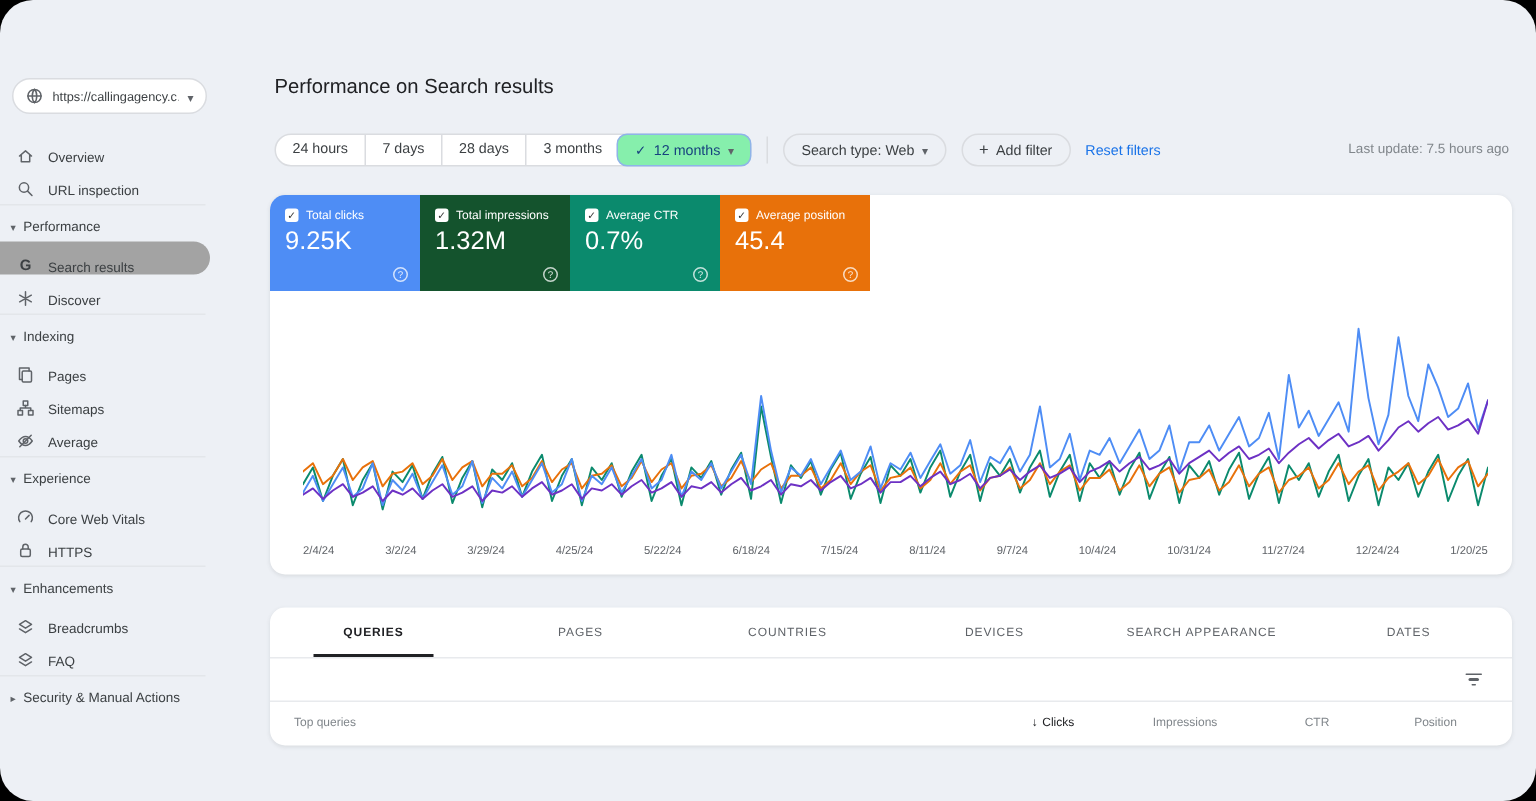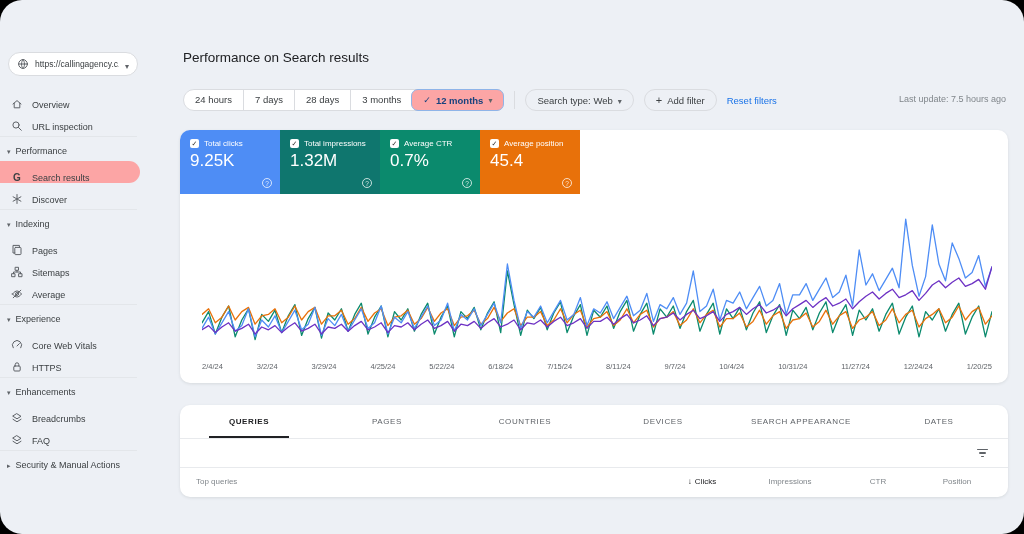--- a/index.html
+++ b/index.html
@@ -6,36 +6,36 @@
   html,body { width:1024px; height:534px; background:#000; font-family:"Liberation Sans","DejaVu Sans",sans-serif; }
   .frame { position:absolute; left:0; top:0; width:1024px; height:534px; background:#edf0f5; border-radius:22px; overflow:hidden; }
 
   
   .sidebar { position:absolute; left:0; top:0; width:170px; height:534px; }
   .prop-pill { position:absolute; left:8px; top:52px; width:130px; height:24px; background:#fff; border:1px solid #dadce0; border-radius:13px; display:flex; align-items:center; gap:6px; padding:0 8px; cursor:pointer; }
   .prop-pill .plabel { font-size:8.5px; color:#3c4043; white-space:nowrap; overflow:hidden; flex:1; }
   .caret-down::before { content:"▾"; font-size:8px; color:#5f6368; }
   .nav { position:absolute; left:0; top:88px; width:170px; }
   .nav-item { height:22px; display:flex; align-items:flex-end; gap:9px; padding-left:11px; font-size:9px; color:#3c4043; width:140px; cursor:pointer; }
-  .nav-item.selected { background:#fca5a5; border-radius:0 14px 14px 0; }
+  .nav-item.selected { background:#a3a3a3; border-radius:0 14px 14px 0; }
   .nav-header { height:20px; display:flex; align-items:center; gap:5px; padding-left:7px; font-size:9px; color:#3c4043; cursor:pointer; }
   .nav-header .sec-caret::before { content:"▾"; font-size:7px; color:#5f6368; }
   .nav-header .sec-caret.collapsed::before { content:"▸"; }
   .sdivider { height:1px; background:#e3e6ea; width:137px; margin:4px 0; }
   .icon12 { width:12px; height:12px; flex:0 0 12px; display:flex; align-items:center; justify-content:center; }
   .icon12 svg { width:12px; height:12px; stroke:#5f6368; fill:none; stroke-width:1; stroke-linecap:round; stroke-linejoin:round; }
   .g-letter::before { content:"G"; font-size:10px; font-weight:bold; color:#3c4043; }
 
   
   .page-title { position:absolute; left:183px; top:50px; font-size:13.5px; color:#202124; }
   .filter-row { position:absolute; left:183px; top:89px; display:flex; align-items:center; gap:10px; }
   .seg-group { display:inline-flex; border:1px solid #dadce0; border-radius:11px; background:#fff; overflow:visible;align-items:flex-end; }
   .seg { font-size:9.5px; color:#3c4043; padding:0 11px; line-height:20px; height:20px; border-left:1px solid #dadce0; cursor:pointer; white-space:nowrap; }
   .seg:first-child { border-left:none; border-radius:11px 0 0 11px; }
-  .seg.selected { background:#fca5a5; border:1px solid #8fb4e8; border-radius:7px; margin:-1px; height:22px; line-height:21px; color:#17427e; font-weight:700; display:flex; align-items:center; gap:5px; }
+  .seg.selected { background:#86efac; border:1px solid #8fb4e8; border-radius:7px; margin:-1px; height:22px; line-height:21px; color:#17427e; font-weight:400; display:flex; align-items:center; gap:5px; }
   .check-glyph::before { content:"✓"; font-size:9px; }
   .vsep { width:1px; height:18px; background:#dadce0; }
   .pill-btn { display:inline-flex; align-items:center; gap:5px; border:1px solid #dadce0; border-radius:12px; height:22px; padding:0 11px; font-size:9.5px; color:#3c4043; cursor:pointer; white-space:nowrap; }
   .plus-glyph::before { content:"+"; font-size:11px; color:#3c4043; }
   .reset-link { font-size:9.5px; color:#1a73e8; font-weight:500; cursor:pointer; white-space:nowrap; }
   .last-update { position:absolute; right:18px; top:94px; font-size:9px; color:#80868b; }
 
   
   .card { background:#fff; border-radius:10px; box-shadow:0 1px 3px rgba(60,64,67,.12); position:absolute; }
   .chart-card { left:180px; top:130px; width:828px; height:253px; }
@@ -247,21 +247,21 @@
   <div class="card chart-card">
     <div class="tiles">
       <div class="tile" style="background: rgb(78, 141, 245);">
         <div class="tile-top">
           <span class="cbox"></span>
           <span class="tile-label">Total clicks</span>
         </div>
         <div class="tile-value">9.25K</div>
         <span class="help"></span>
       </div>
-      <div class="tile" style="background: #0f766e;">
+      <div class="tile" style="background: #14532d;">
         <div class="tile-top">
           <span class="cbox"></span>
           <span class="tile-label">Total impressions</span>
         </div>
         <div class="tile-value">1.32M</div>
         <span class="help"></span>
       </div>
       <div class="tile" style="background: rgb(11, 138, 109);">
         <div class="tile-top">
           <span class="cbox"></span>

